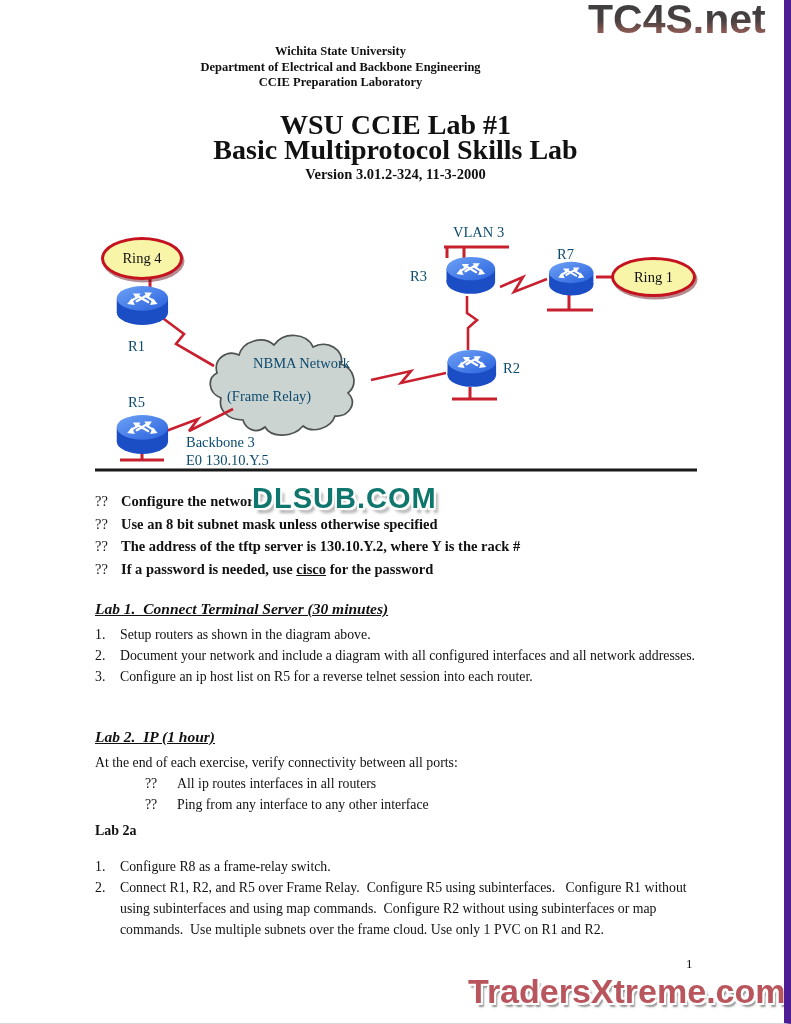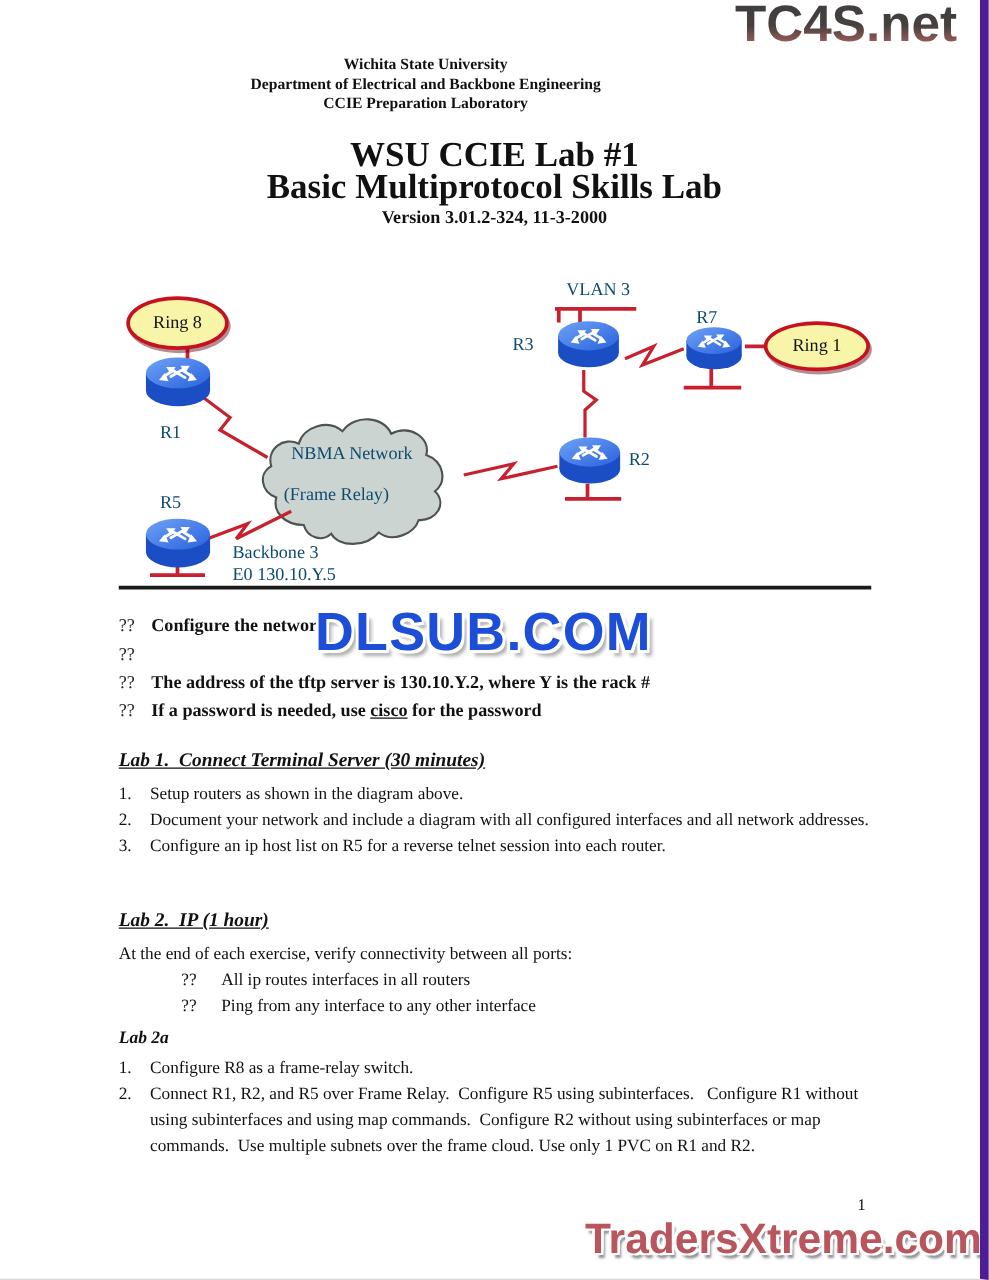--- a/index.html
+++ b/index.html
@@ -30,34 +30,34 @@
   
   .notes { top:490px; left:95px; width:612px; font-size:14.5px; font-weight:bold; }
   .notes .row { display:flex; line-height:22.7px; }
   .notes .bul { width:26px; font-weight:normal; color:#222; flex:0 0 26px; }
   .u { text-decoration:underline;margin-top:44px; }
 
   
   .sec { left:95px; width:612px; font-size:13.8px; line-height:21px; }
   .sec h2 { font-size:15.5px; font-style:italic; font-weight:bold;
             text-decoration:underline; white-space:pre-wrap; margin-bottom:5px; }
-  .sec h3 { font-size:14px; font-style:italic; font-weight:bold; margin-bottom:2px; }
+  .sec h3 { font-size:14px; font-weight:bold; margin-bottom:15px; }
   .li { display:flex; }
   .li .num { flex:0 0 25px; }
   .li .txt { flex:1; white-space:pre-wrap; }
   .brow { display:flex; margin-left:50px; }
   .brow .bul { flex:0 0 32px; }
 
   
   .wm { font-family:"Liberation Sans", sans-serif; font-weight:900; white-space:nowrap; }
   .wm-tc4s { top:-4px; left:588px; font-size:41px; letter-spacing:0;
     background:linear-gradient(180deg,#3d3d40 0%,#47403f 52%,#8f5a55 78%,rgba(205,165,158,.15) 100%);
     -webkit-background-clip:text; background-clip:text; color:transparent; }
-  .wm-dlsub { top:482px; left:252px; font-size:43px; letter-spacing:1px;
-    color:#1d4ed8;
+  .wm-dlsub { top:482px; left:252px; font-size:29px; letter-spacing:1px;
+    color:#0f766e;
     text-shadow:-2px -2px 0 #fff, 2px -2px 0 #fff, -2px 2px 0 #fff, 2px 2px 0 #fff,
                  0 0 4px #fff, 4px 5px 3px rgba(130,130,130,.65); }
   .wm-traders { top:972px; left:468px; font-size:34px;
     color:#b9555d;
     text-shadow:-2px -2px 0 #fff, 2px -2px 0 #fff, -2px 2px 0 #fff, 2px 2px 0 #fff,
                  0 0 3px #fff, 3px 4px 2px rgba(95,95,95,.7); }
 
   .pageno { top:956px; left:686px; font-size:13px; }
 </style>
 </head>
@@ -132,44 +132,45 @@
     <use href="#router-sym" transform="translate(112,285) scale(0.95)" width="64" height="44"></use>
     <use href="#router-sym" transform="translate(112,414) scale(0.95)" width="64" height="44"></use>
     <use href="#router-sym" transform="translate(442,256) scale(0.9)" width="64" height="44"></use>
     <use href="#router-sym" transform="translate(443,349) scale(0.9)" width="64" height="44"></use>
     <use href="#router-sym" transform="translate(545,261) scale(0.82)" width="64" height="44"></use>
 
     <path d="M95,470 H697" stroke="#1a1a1a" stroke-width="3"></path>
   </svg>
 
   <div class="abs ring" style="top:237px; left:101px; width:82px; height:43px;">
-    <span>Ring 8</span>
+    <span>Ring 4</span>
   </div>
   <div class="abs ring" style="top:257px; left:611px; width:85px; height:40px;">
     <span>Ring 1</span>
   </div>
 
   <span class="abs dlabel" style="top:224px; left:453px;">VLAN 3</span>
   <span class="abs dlabel" style="top:268px; left:410px;">R3</span>
   <span class="abs dlabel" style="top:246px; left:557px;">R7</span>
   <span class="abs dlabel" style="top:338px; left:128px;">R1</span>
   <span class="abs dlabel" style="top:360px; left:503px;">R2</span>
   <span class="abs dlabel" style="top:394px; left:128px;">R5</span>
-  <span class="abs dlabel" style="top:355px; left:233px;">NBMA Network</span>
+  <span class="abs dlabel" style="top:355px; left:253px;">NBMA Network</span>
   <span class="abs dlabel" style="top:388px; left:227px;">(Frame Relay)</span>
   <span class="abs dlabel" style="top:434px; left:186px;">Backbone 3</span>
   <span class="abs dlabel" style="top:452px; left:186px;">E0 130.10.Y.5</span>
 
   <div class="abs notes">
     <div class="row">
       <span class="bul">??</span>
       <span>Configure the networ</span>
     </div>
     <div class="row">
       <span class="bul">??</span>
+      <span>Use an 8 bit subnet mask unless otherwise specified</span>
     </div>
     <div class="row">
       <span class="bul">??</span>
       <span>The address of the tftp server is 130.10.Y.2, where Y is the rack #</span>
     </div>
     <div class="row">
       <span class="bul">??</span>
       <span><span>If a password is needed, use </span><span class="u">cisco</span><span> for the password</span></span>
     </div>
   </div>

